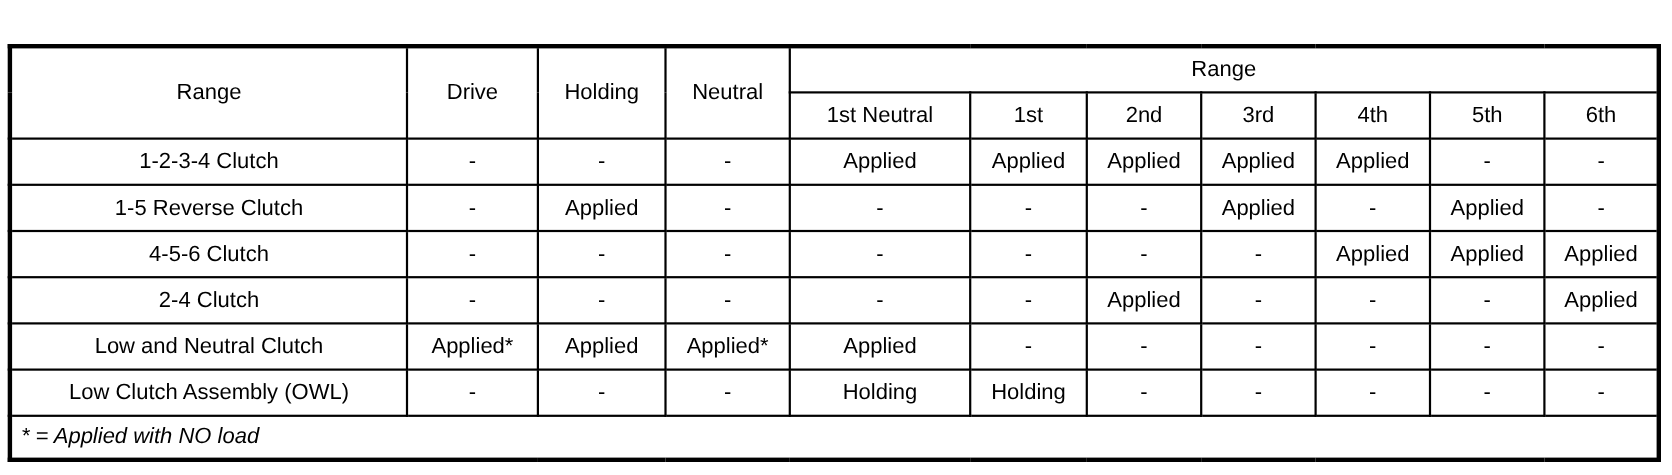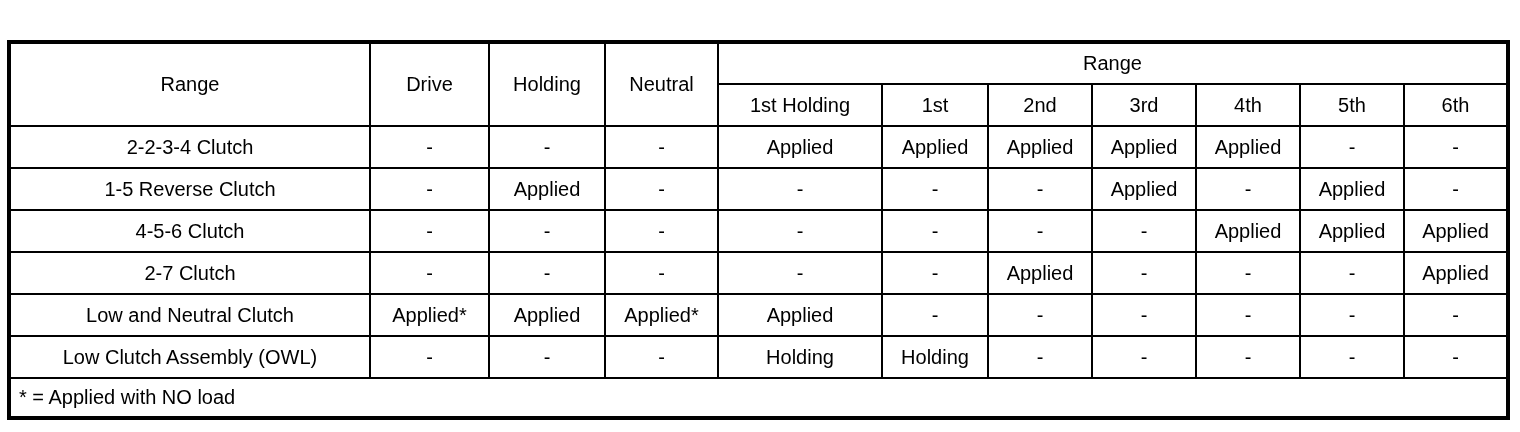--- a/index.html
+++ b/index.html
@@ -81,20 +81,21 @@
     font-size: 20px;
   }
   tr.footnote-row td {
     text-align: left;
     padding-left: 8px;
     font-size: 20px;
     height: 40px;
     border-left: none;
     border-right: none;
     border-bottom: none;
+    font-style: italic;
   }
   
   col.c-range   { width: 361px; }
   col.c-park    { width: 119px; }
   col.c-reverse { width: 116px; }
   col.c-neutral { width: 113px; }
   col.c-br      { width: 164px; }
   col.c-g1      { width: 106px; }
   col.c-g2      { width: 104px; }
   col.c-g3      { width: 104px; }
@@ -125,32 +126,32 @@
       </colgroup>
       <thead>
         <tr>
           <th class="hdr range-head" rowspan="2">Range</th>
           <th class="hdr range-head" rowspan="2">Drive</th>
           <th class="hdr range-head" rowspan="2">Holding</th>
           <th class="hdr range-head" rowspan="2">Neutral</th>
           <th class="hdr-drive" colspan="7">Range</th>
         </tr>
         <tr>
-          <th class="hdr-sub">1st Holding</th>
+          <th class="hdr-sub">1st Neutral</th>
           <th class="hdr-sub">1st</th>
           <th class="hdr-sub">2nd</th>
           <th class="hdr-sub">3rd</th>
           <th class="hdr-sub">4th</th>
           <th class="hdr-sub">5th</th>
           <th class="hdr-sub">6th</th>
         </tr>
       </thead>
       <tbody>
         <tr>
-          <td class="row-label">2-2-3-4 Clutch</td>
+          <td class="row-label">1-2-3-4 Clutch</td>
           <td class="val">-</td>
           <td class="val">-</td>
           <td class="val">-</td>
           <td class="val">Applied</td>
           <td class="val">Applied</td>
           <td class="val">Applied</td>
           <td class="val">Applied</td>
           <td class="val">Applied</td>
           <td class="val">-</td>
           <td class="val">-</td>
@@ -175,21 +176,21 @@
           <td class="val">-</td>
           <td class="val">-</td>
           <td class="val">-</td>
           <td class="val">-</td>
           <td class="val">-</td>
           <td class="val">Applied</td>
           <td class="val">Applied</td>
           <td class="val">Applied</td>
         </tr>
         <tr>
-          <td class="row-label">2-7 Clutch</td>
+          <td class="row-label">2-4 Clutch</td>
           <td class="val">-</td>
           <td class="val">-</td>
           <td class="val">-</td>
           <td class="val">-</td>
           <td class="val">-</td>
           <td class="val">Applied</td>
           <td class="val">-</td>
           <td class="val">-</td>
           <td class="val">-</td>
           <td class="val">Applied</td>

